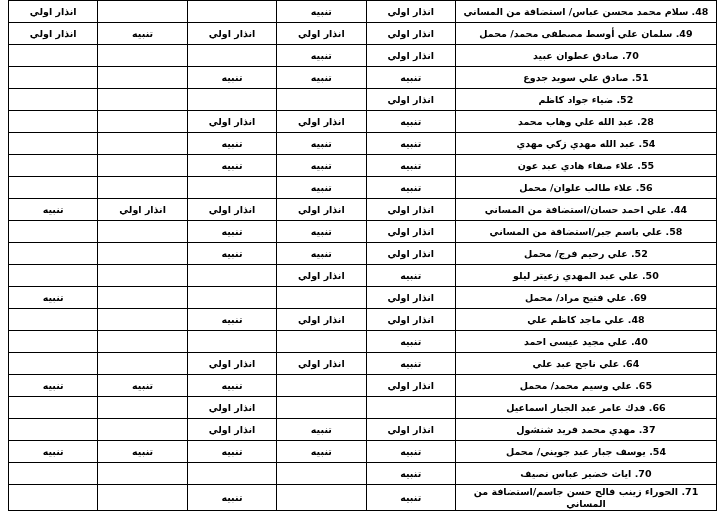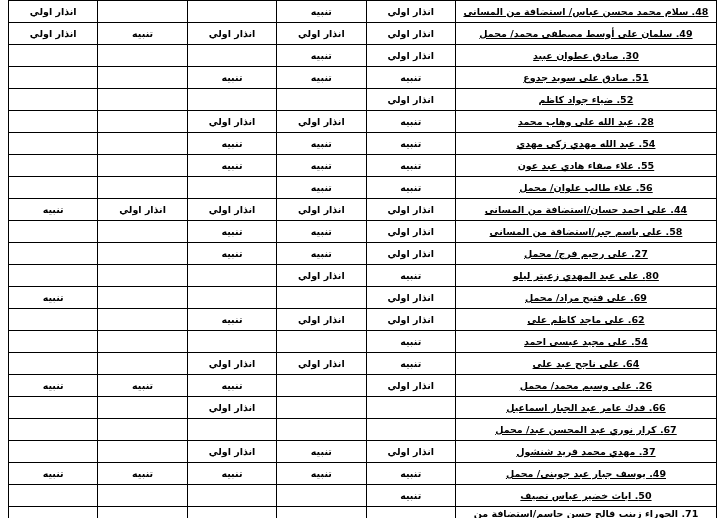--- a/index.html
+++ b/index.html
@@ -34,21 +34,20 @@
     font-size: 9.5px;
     line-height: 1.22;
     color: #000;
     vertical-align: middle;
     height: 19px;
   }
   td.name {
     text-align: center;
     font-weight: bold;
     width: 260px;
-    text-decoration: underline;
   }
   td.mark {
     text-align: center;
     font-weight: bold;
     width: 89px;
   }
   .c-name { width: 260px; }
   .c1 { width: 89px; }
   .c2 { width: 89px; }
   .c3 { width: 89px; }
@@ -79,21 +78,21 @@
       </tr>
       <tr>
         <td class="name">49. سلمان علي أوسط مصطفى محمد/ محمل</td>
         <td class="mark">انذار اولي</td>
         <td class="mark">انذار اولي</td>
         <td class="mark">انذار اولي</td>
         <td class="mark">تنبيه</td>
         <td class="mark">انذار اولي</td>
       </tr>
       <tr>
-        <td class="name">30. صادق عطوان عبيد</td>
+        <td class="name">70. صادق عطوان عبيد</td>
         <td class="mark">انذار اولي</td>
         <td class="mark">تنبيه</td>
         <td class="mark"></td>
         <td class="mark"></td>
         <td class="mark"></td>
       </tr>
       <tr>
         <td class="name">51. صادق علي سويد جدوع</td>
         <td class="mark">تنبيه</td>
         <td class="mark">تنبيه</td>
@@ -151,109 +150,101 @@
       </tr>
       <tr>
         <td class="name">58. علي باسم جبر/استضافة من المساني</td>
         <td class="mark">انذار اولي</td>
         <td class="mark">تنبيه</td>
         <td class="mark">تنبيه</td>
         <td class="mark"></td>
         <td class="mark"></td>
       </tr>
       <tr>
-        <td class="name">27. علي رحيم فرج/ محمل</td>
-        <td class="mark">انذار اولي</td>
-        <td class="mark">تنبيه</td>
-        <td class="mark">تنبيه</td>
-        <td class="mark"></td>
-        <td class="mark"></td>
-      </tr>
-      <tr>
-        <td class="name">80. علي عبد المهدي زعيتر ليلو</td>
+        <td class="name">52. علي رحيم فرج/ محمل</td>
+        <td class="mark">انذار اولي</td>
+        <td class="mark">تنبيه</td>
+        <td class="mark">تنبيه</td>
+        <td class="mark"></td>
+        <td class="mark"></td>
+      </tr>
+      <tr>
+        <td class="name">50. علي عبد المهدي زعيتر ليلو</td>
         <td class="mark">تنبيه</td>
         <td class="mark">انذار اولي</td>
         <td class="mark"></td>
         <td class="mark"></td>
         <td class="mark"></td>
       </tr>
       <tr>
         <td class="name">69. علي فتيح مراد/ محمل</td>
         <td class="mark">انذار اولي</td>
         <td class="mark"></td>
         <td class="mark"></td>
         <td class="mark"></td>
         <td class="mark">تنبيه</td>
       </tr>
       <tr>
-        <td class="name">62. علي ماجد كاظم علي</td>
-        <td class="mark">انذار اولي</td>
-        <td class="mark">انذار اولي</td>
-        <td class="mark">تنبيه</td>
-        <td class="mark"></td>
-        <td class="mark"></td>
-      </tr>
-      <tr>
-        <td class="name">54. علي مجيد عيسى احمد</td>
+        <td class="name">48. علي ماجد كاظم علي</td>
+        <td class="mark">انذار اولي</td>
+        <td class="mark">انذار اولي</td>
+        <td class="mark">تنبيه</td>
+        <td class="mark"></td>
+        <td class="mark"></td>
+      </tr>
+      <tr>
+        <td class="name">40. علي مجيد عيسى احمد</td>
         <td class="mark">تنبيه</td>
         <td class="mark"></td>
         <td class="mark"></td>
         <td class="mark"></td>
         <td class="mark"></td>
       </tr>
       <tr>
         <td class="name">64. علي ناجح عبد علي</td>
         <td class="mark">تنبيه</td>
         <td class="mark">انذار اولي</td>
         <td class="mark">انذار اولي</td>
         <td class="mark"></td>
         <td class="mark"></td>
       </tr>
       <tr>
-        <td class="name">26. علي وسيم محمد/ محمل</td>
+        <td class="name">65. علي وسيم محمد/ محمل</td>
         <td class="mark">انذار اولي</td>
         <td class="mark"></td>
         <td class="mark">تنبيه</td>
         <td class="mark">تنبيه</td>
         <td class="mark">تنبيه</td>
       </tr>
       <tr>
         <td class="name">66. فدك عامر عبد الجبار اسماعيل</td>
         <td class="mark"></td>
         <td class="mark"></td>
         <td class="mark">انذار اولي</td>
         <td class="mark"></td>
         <td class="mark"></td>
       </tr>
       <tr>
-        <td class="name">67. كرار نوري عبد المحسن عبد/ محمل</td>
-        <td class="mark"></td>
-        <td class="mark"></td>
-        <td class="mark"></td>
-        <td class="mark"></td>
-        <td class="mark"></td>
-      </tr>
-      <tr>
         <td class="name">37. مهدي محمد فريد شنشول</td>
         <td class="mark">انذار اولي</td>
         <td class="mark">تنبيه</td>
         <td class="mark">انذار اولي</td>
         <td class="mark"></td>
         <td class="mark"></td>
       </tr>
       <tr>
-        <td class="name">49. يوسف جبار عبد جويني/ محمل</td>
-        <td class="mark">تنبيه</td>
-        <td class="mark">تنبيه</td>
-        <td class="mark">تنبيه</td>
-        <td class="mark">تنبيه</td>
-        <td class="mark">تنبيه</td>
-      </tr>
-      <tr>
-        <td class="name">50. اياث خضير عباس نصيف</td>
+        <td class="name">54. يوسف جبار عبد جويني/ محمل</td>
+        <td class="mark">تنبيه</td>
+        <td class="mark">تنبيه</td>
+        <td class="mark">تنبيه</td>
+        <td class="mark">تنبيه</td>
+        <td class="mark">تنبيه</td>
+      </tr>
+      <tr>
+        <td class="name">70. اياث خضير عباس نصيف</td>
         <td class="mark">تنبيه</td>
         <td class="mark"></td>
         <td class="mark"></td>
         <td class="mark"></td>
         <td class="mark"></td>
       </tr>
       <tr>
         <td class="name">71. الحوراء زينب فالح حسن جاسم/استضافة من المساني</td>
         <td class="mark">تنبيه</td>
         <td class="mark"></td>

